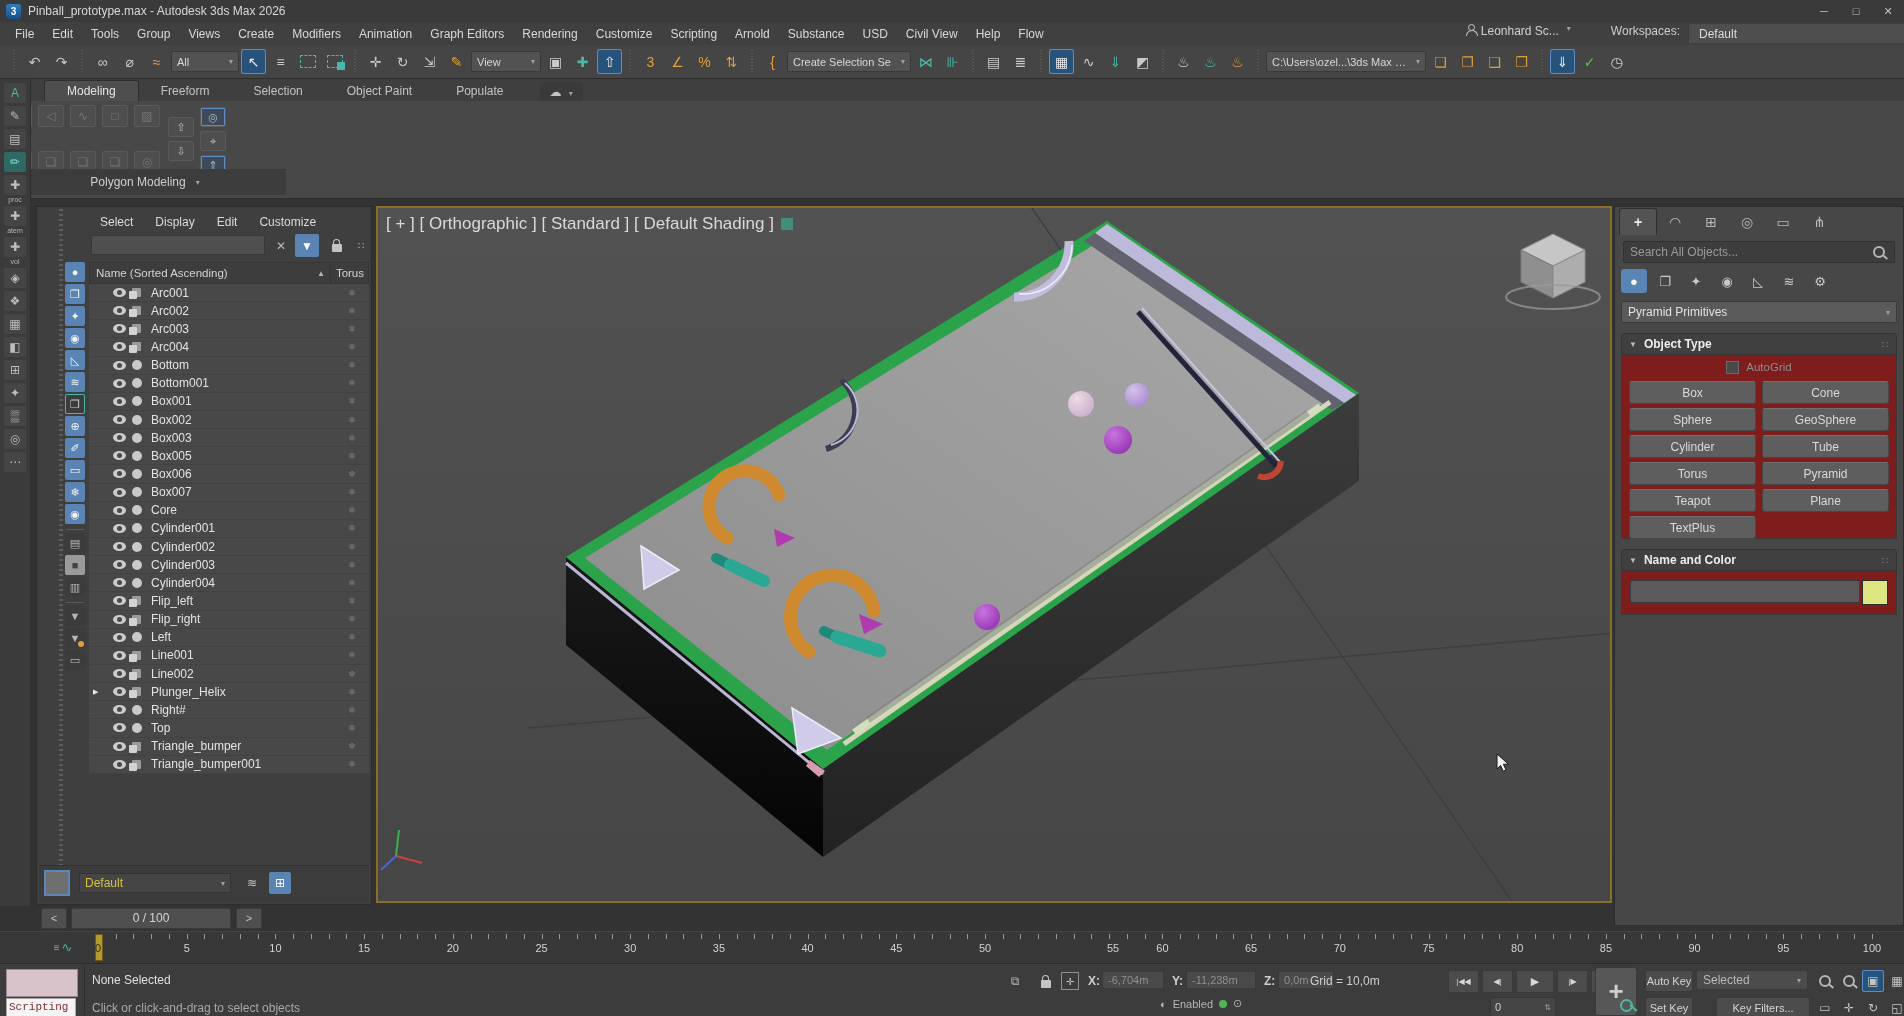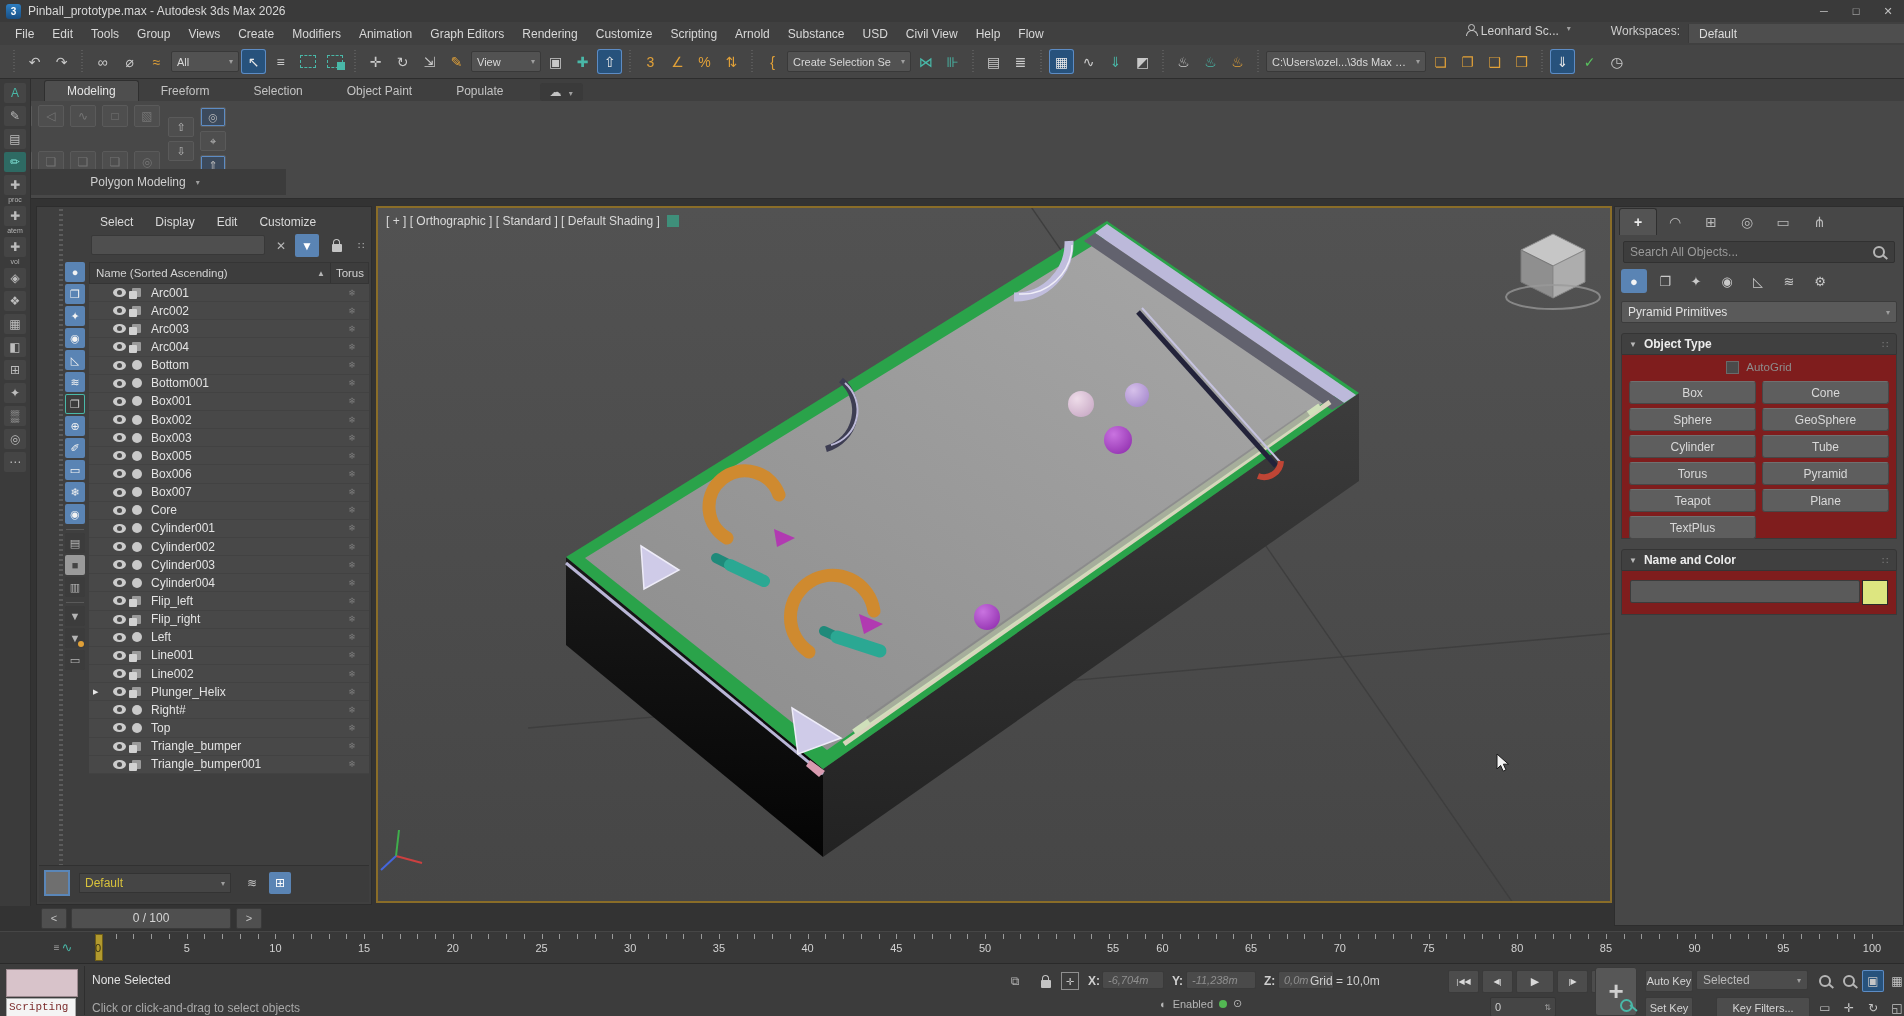--- a/index.html
+++ b/index.html
@@ -122,21 +122,21 @@
                 box-shadow:inset 0 0 0 2px #5a86b8;}
   #layer-field{position:absolute;left:40px;top:7px;width:152px;height:20px;background:#454545;border:1px solid #333;
                display:flex;align-items:center;justify-content:space-between;padding:0 5px;box-sizing:border-box;
                font-size:12px;color:#d8c23c;}
   .xbico{position:absolute;top:6px;width:22px;height:22px;display:flex;align-items:center;justify-content:center;
          border-radius:2px;color:#c5c5c5;font-size:12px;}
   .xbico.bl{background:#5a84b4;color:#fff;}
 
   
   #viewport{left:376px;top:206px;width:1236px;height:697px;border:2px solid #8a6d28;box-sizing:border-box;background:#4c4c4c;}
-  #vplabel{position:absolute;left:8px;top:6px;font-size:12px;color:#dadada;display:flex;align-items:center;gap:7px;}
+  #vplabel{position:absolute;left:8px;top:6px;font-size:17px;color:#dadada;display:flex;align-items:center;gap:7px;}
   #shading-swatch{width:12px;height:12px;display:inline-block;}
 
   
   #cpanel{left:1614px;top:206px;width:290px;height:720px;background:#474747;border:1px solid #2d2d2d;box-sizing:border-box;}
   #cp-tabs{position:absolute;left:4px;top:0;height:28px;display:flex;align-items:flex-end;}
   .cptab{width:36px;height:26px;display:flex;align-items:center;justify-content:center;color:#b9b9b9;font-size:14px;}
   .cptab.on{background:#535353;border:1px solid #2f2f2f;border-bottom:none;border-radius:3px 3px 0 0;color:#ececec;font-weight:bold;}
   #cp-search-wrap{position:absolute;left:8px;top:34px;width:272px;height:22px;background:#3d3d3d;border:1px solid #313131;
                   border-radius:2px;display:flex;align-items:center;box-sizing:border-box;}
   #cp-search{flex:1;background:transparent;border:none;outline:none;color:#cfcfcf;font-size:12px;padding:0 6px;
@@ -190,21 +190,21 @@
                 display:flex;align-items:flex-start;padding:2px 2px;box-sizing:border-box;overflow:hidden;white-space:nowrap;}
   #sb-div1{position:absolute;left:84px;top:2px;width:1px;height:49px;background:#2e2e2e;}
   #sel-status{position:absolute;left:92px;top:9px;font-size:12px;color:#e0e0e0;}
   #sb-prompt{position:absolute;left:92px;top:37px;font-size:12px;color:#a8a8a8;white-space:nowrap;}
   .sbico{position:absolute;width:20px;height:20px;display:flex;align-items:center;justify-content:center;color:#b5b5b5;font-size:12px;}
   .lockicon{width:10px;height:8px;background:#c4c4c4;border-radius:1px;position:relative;margin-top:5px;}
   .lockicon::before{content:"";position:absolute;left:1px;top:-5px;width:5px;height:5px;border:1.6px solid #c4c4c4;border-bottom:none;border-radius:4px 4px 0 0;}
   .absbox{width:16px;height:16px;border:1px solid #8f8f8f;display:flex;align-items:center;justify-content:center;font-size:10px;color:#c9c9c9;}
   .coordlabel{position:absolute;top:10px;font-size:12px;color:#cfcfcf;font-weight:bold;}
   .coordfield{position:absolute;top:7px;height:18px;background:#4a4a4a;border:1px solid #3a3a3a;border-radius:2px;
-              font-size:11px;color:#8f8f8f;display:flex;align-items:center;padding:0 5px;box-sizing:border-box;font-style:italic;}
+              font-size:11px;color:#8f8f8f;display:flex;align-items:center;padding:0 5px;box-sizing:border-box;}
   #grid-label{position:absolute;left:1310px;top:10px;font-size:12px;color:#cfcfcf;}
   #playback{position:absolute;left:1448px;top:6px;display:flex;gap:3px;}
   .pbtn{min-width:23px;height:21px;background:#4c4c4c;border:1px solid #3a3a3a;border-radius:2px;color:#d8d8d8;
         font-size:8px;display:flex;align-items:center;justify-content:center;padding:0 3px;}
   .pbtn.play{min-width:30px;font-size:11px;}
   #bigkey{position:absolute;left:1595px;top:3px;width:40px;height:47px;background:#575757;border:1px solid #3a3a3a;
           border-radius:3px;display:flex;align-items:center;justify-content:center;}
   #bigkey .plus{font-size:26px;color:#cfcfcf;font-weight:bold;}
   #bigkey .keyglyph{position:absolute;right:3px;bottom:3px;width:9px;height:9px;border:2px solid #49b8a8;border-radius:50%;}
   #bigkey .keyglyph::after{content:"";position:absolute;left:7px;top:6px;width:9px;height:2px;background:#49b8a8;transform:rotate(40deg);}

